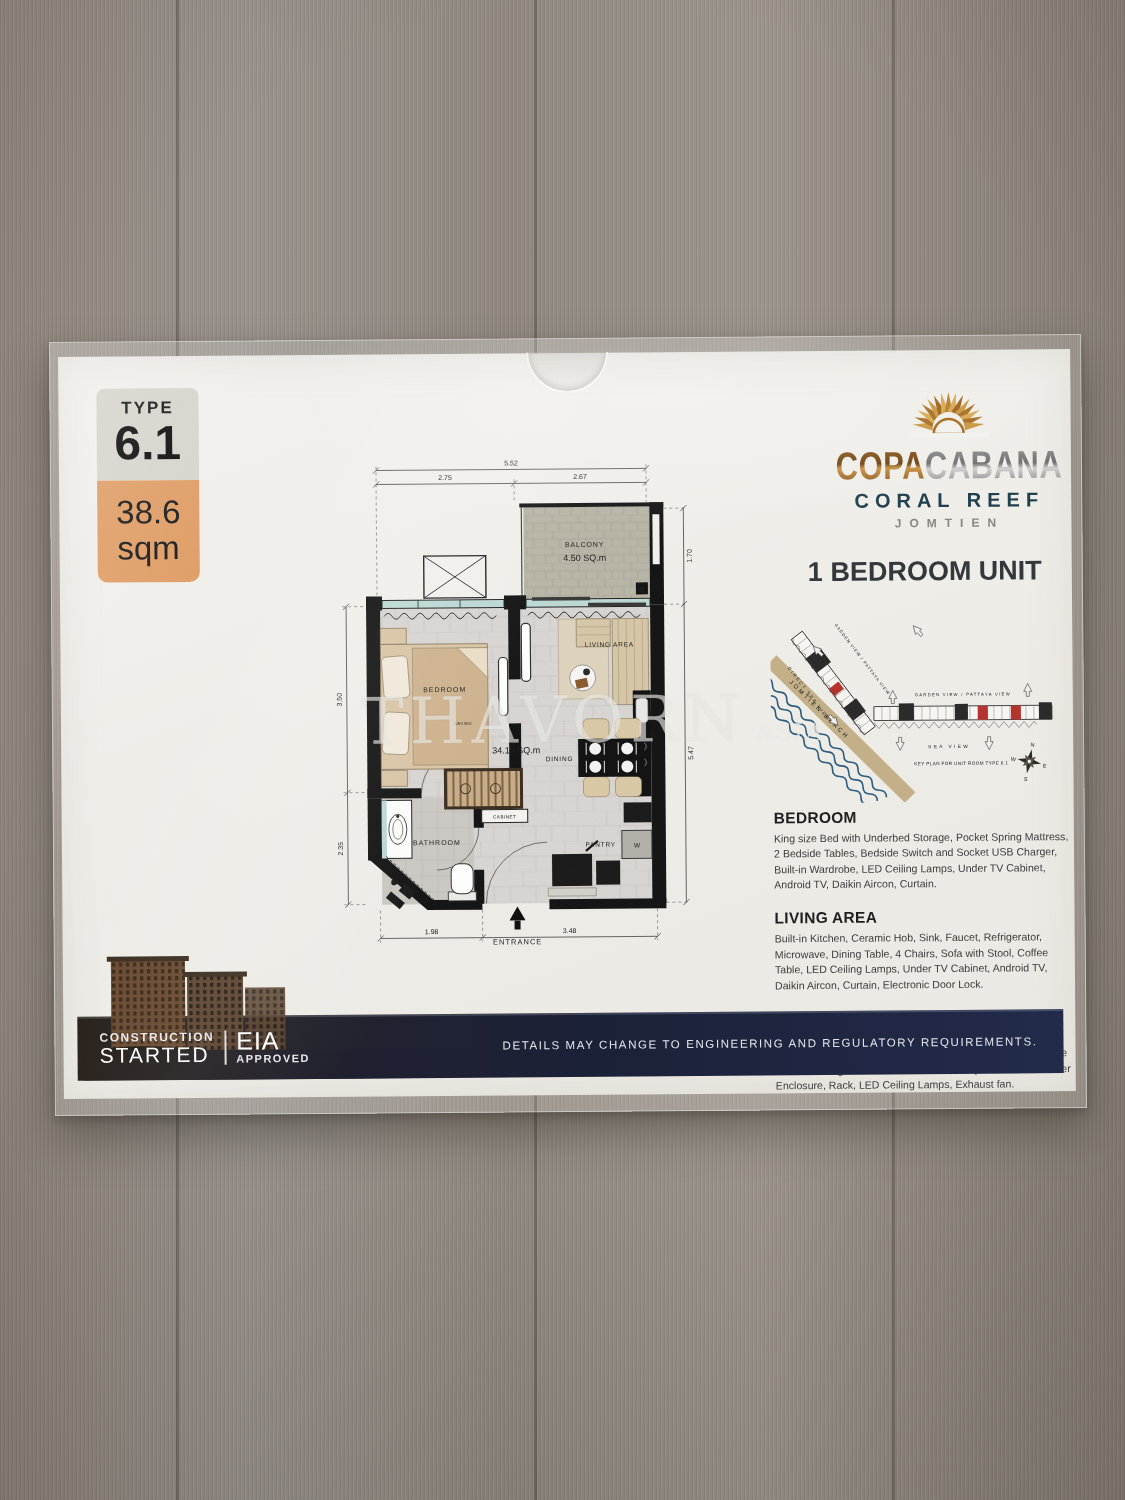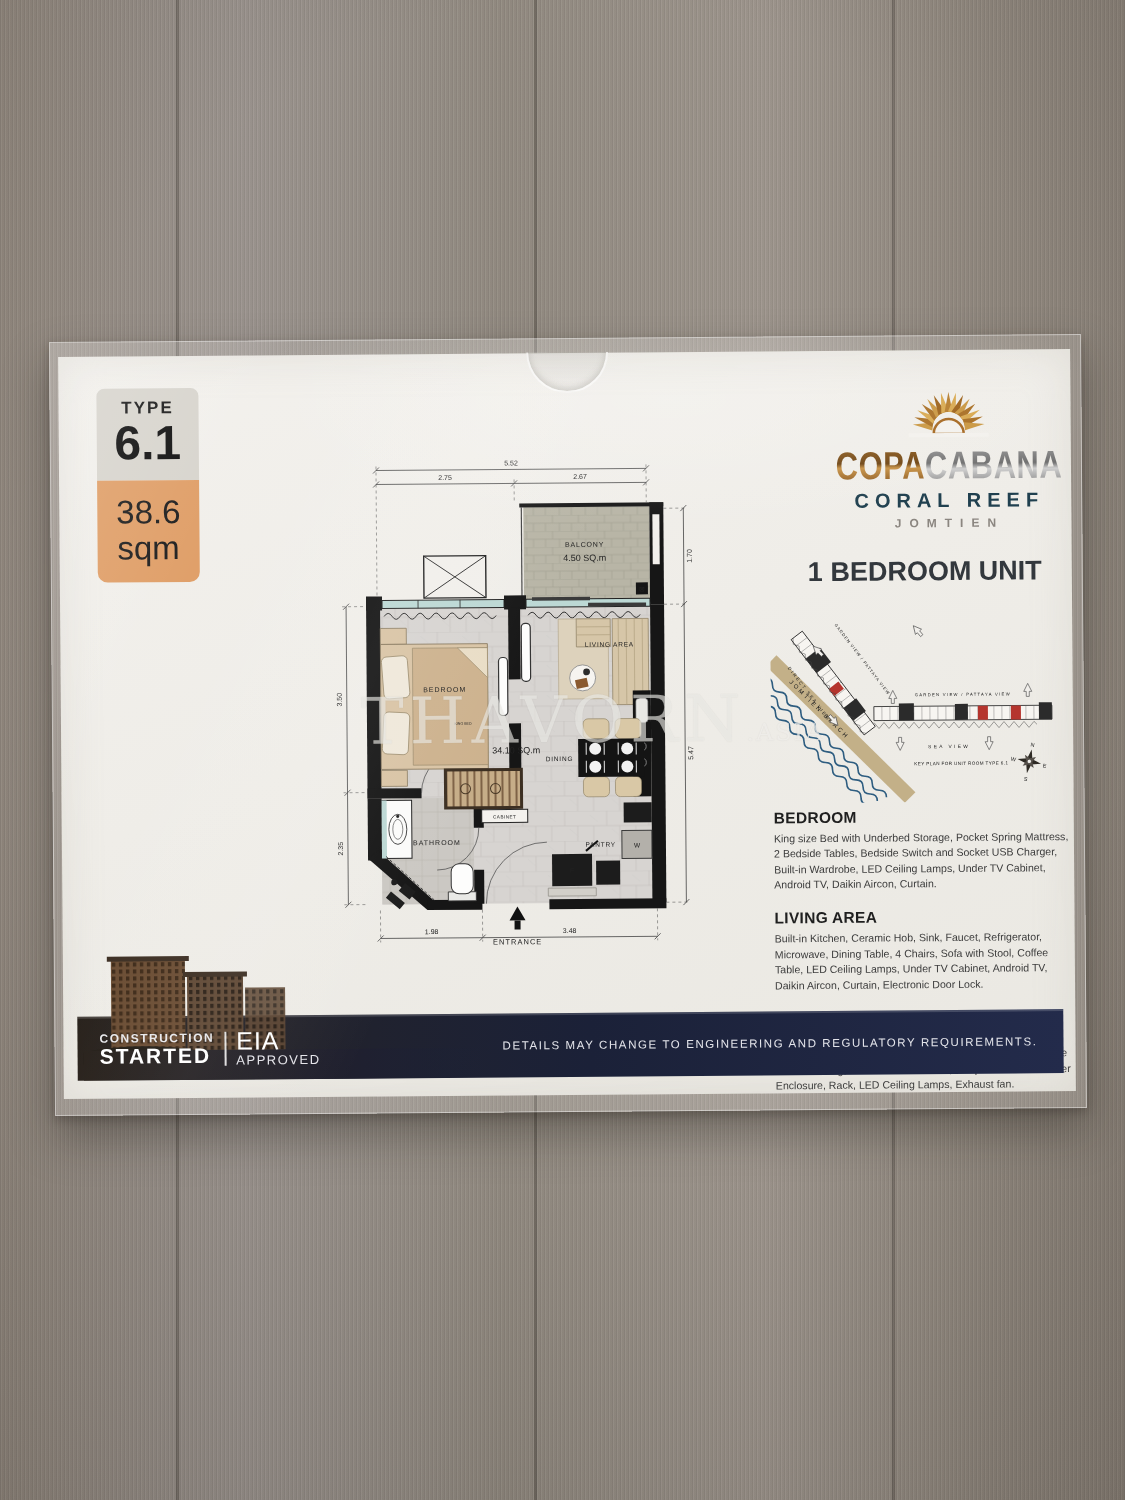--- a/index.html
+++ b/index.html
@@ -69,24 +69,24 @@
   .sec p{margin:0;font-size:10.6px;line-height:1.45;color:#3c3c3c;}
   
   .banner{position:absolute;left:14px;right:12px;top:660px;height:64px;
     background:linear-gradient(90deg,#241d17 0%,#20222f 30%,#1b2138 52%,#232b4b 100%);}
   .banner::before{content:"";position:absolute;left:0;right:0;top:0;height:2px;background:rgba(255,255,255,0.16);}
   .disclaimer{position:absolute;right:26px;top:50%;transform:translateY(-50%);
     font-size:11.5px;letter-spacing:1.6px;color:#e3e4ea;}
   .towers{position:absolute;left:6px;top:-62px;width:400px;height:126px;}
   .constr{position:absolute;left:22px;top:14px;display:flex;align-items:center;gap:10px;z-index:3;}
   .constr .left .l1{font-size:12px;font-weight:bold;letter-spacing:1.5px;color:#e9e9ec;text-align:right;}
-  .constr .left .l2{font-size:21px;font-weight:700;letter-spacing:2px;color:#ffffff;line-height:1;}
+  .constr .left .l2{font-size:21px;font-weight:400;letter-spacing:2px;color:#ffffff;line-height:1;}
   .constr .div{width:2px;height:34px;background:rgba(255,255,255,0.85);}
   .constr .eia .e1{font-size:25px;font-weight:400;color:#fff;line-height:0.9;letter-spacing:1px;}
-  .constr .eia .e2{font-size:13px;font-weight:normal;letter-spacing:1.5px;color:#e5e5ea;}
+  .constr .eia .e2{font-size:11px;font-weight:bold;letter-spacing:1.5px;color:#e5e5ea;}
   svg text{font-family:"Liberation Sans",sans-serif;fill:#222;}
 </style>
 </head>
 <body>
 
 <div class="vignette"></div>
 
 <div class="sleeve">
   <div class="poster">
 

